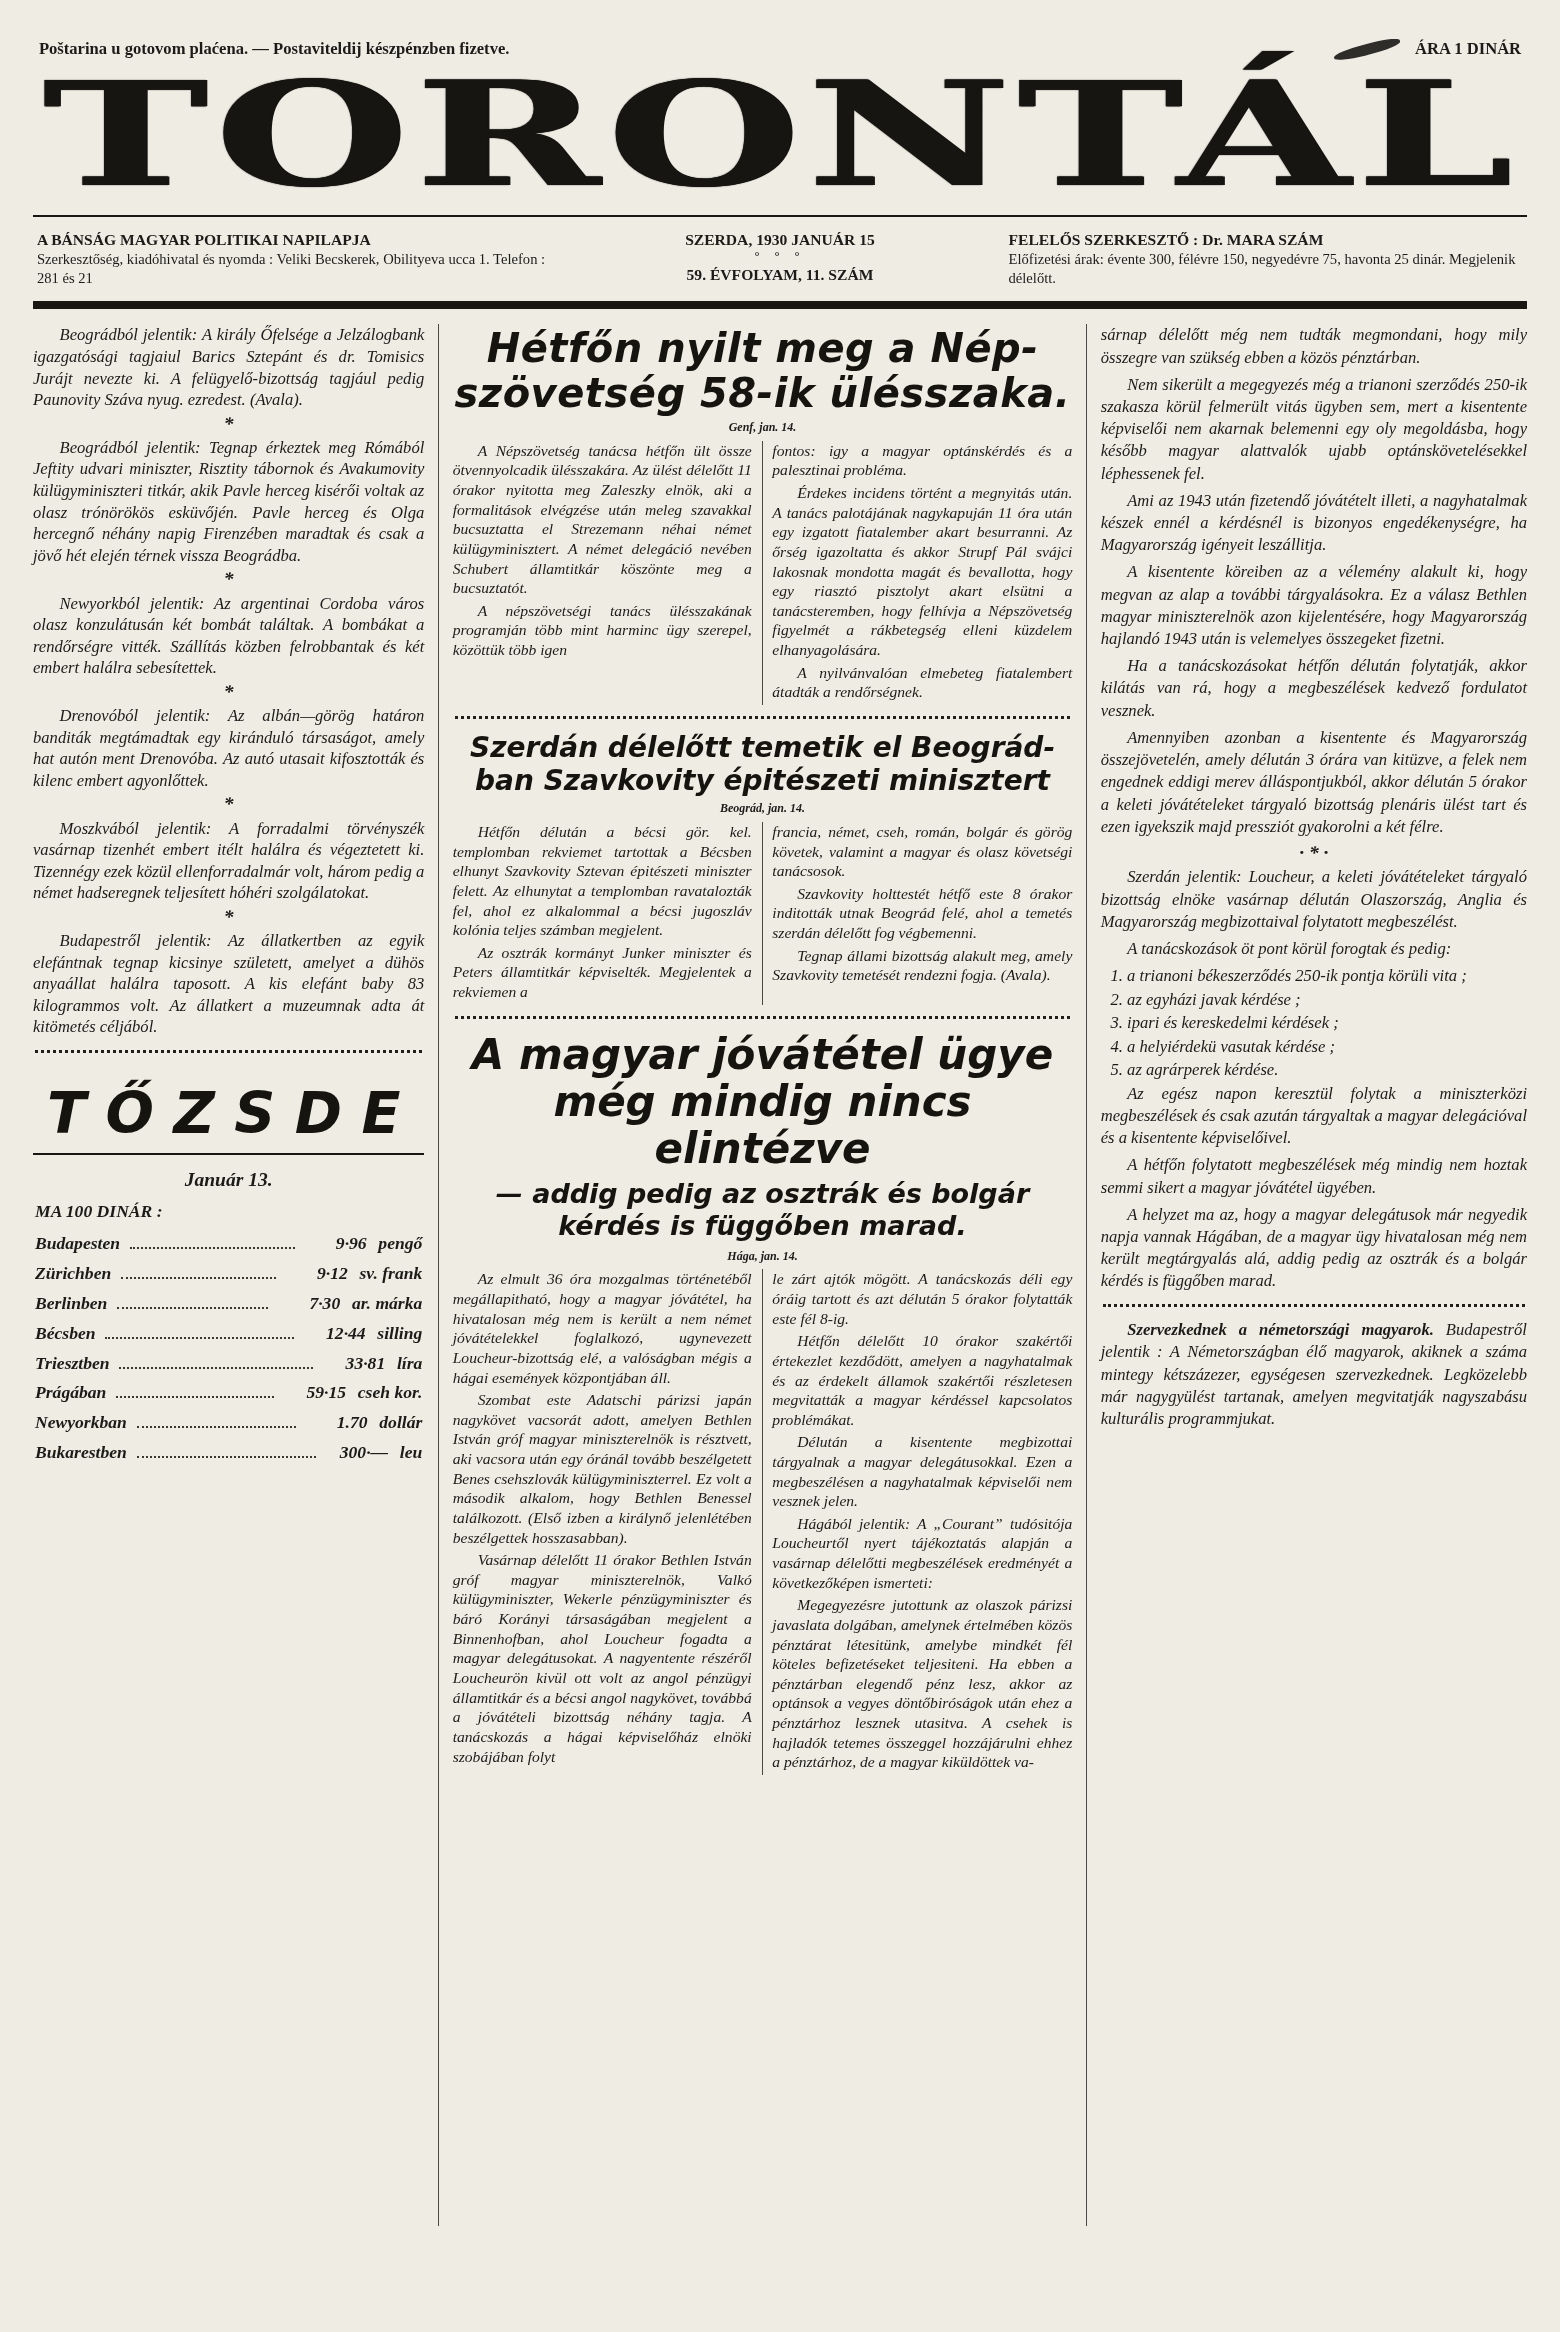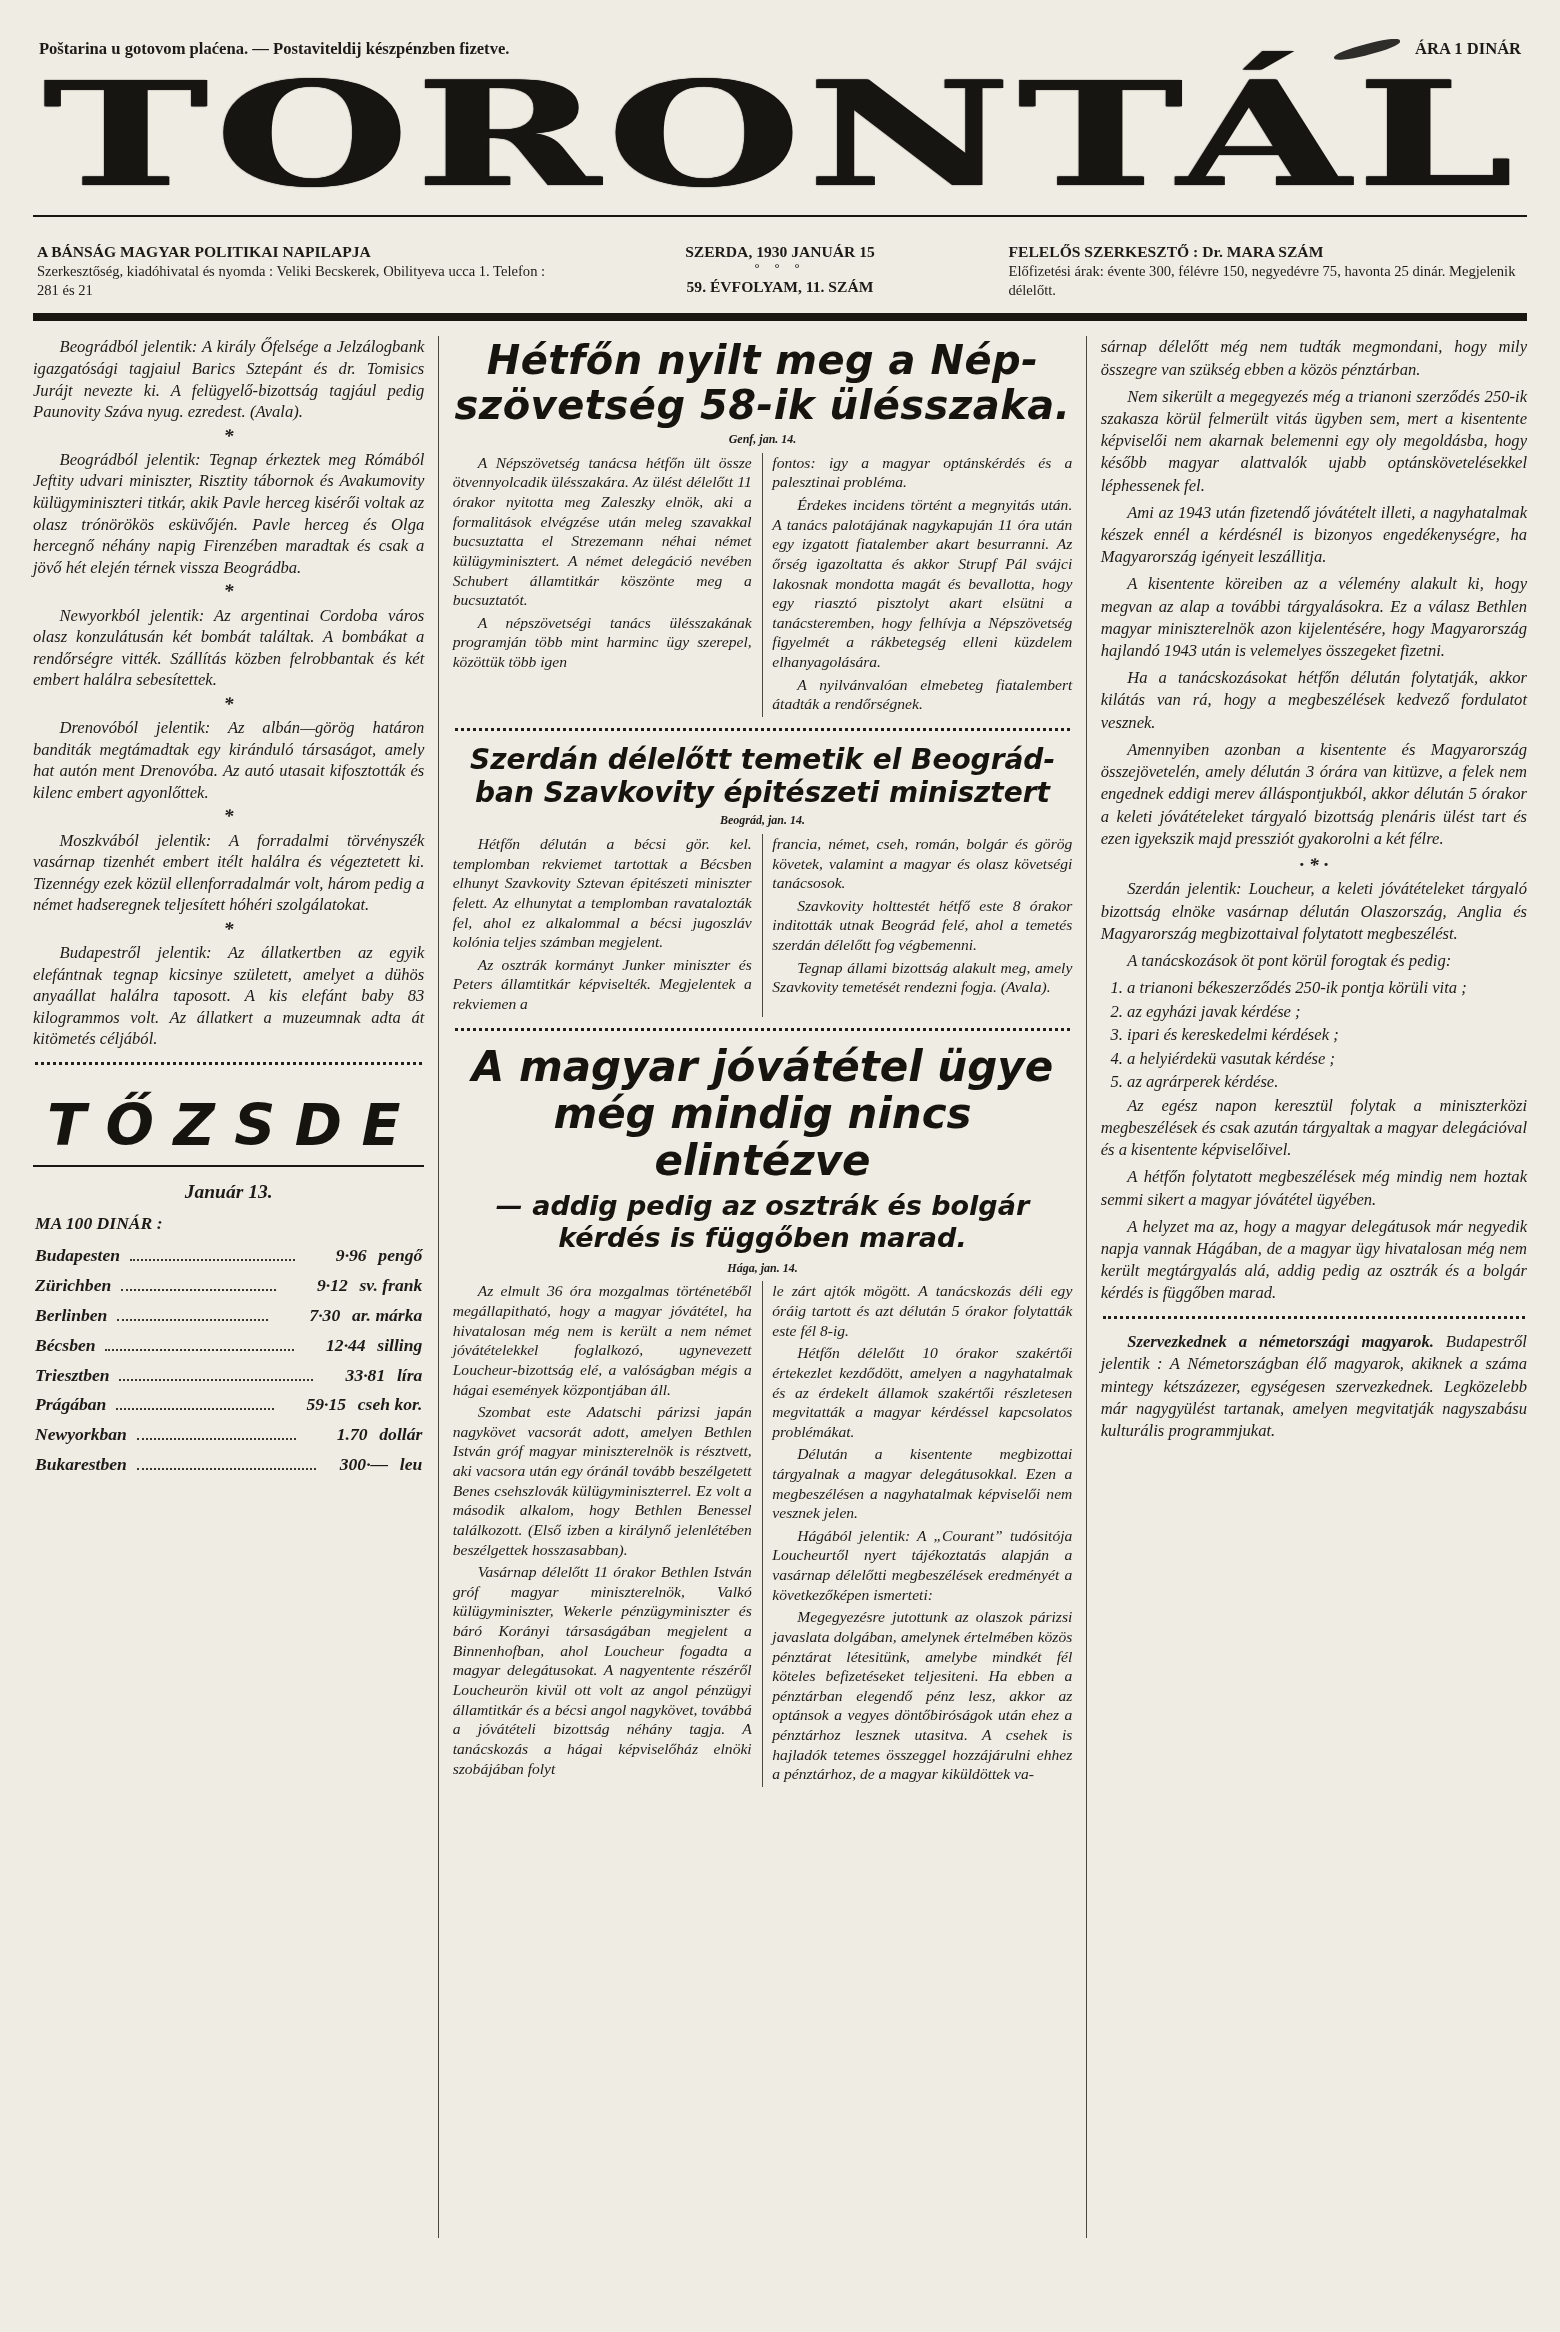--- a/index.html
+++ b/index.html
@@ -40,21 +40,21 @@
     transform-origin:center;
     color:#161511;
     text-shadow:0 0 1px #161511,1px 0 0 #161511;
   }
 
   
   .infobar{
     display:grid;grid-template-columns:1.1fr .9fr 1.1fr;gap:18px;
     padding:11.7px 3.9px 11.7px 3.9px;
     border-bottom:8.8px solid #181712;
-    font-size:14.6px;line-height:1.35;margin-top:12px;
+    font-size:14.6px;line-height:1.35;
   }
   .info-strong{font-weight:bold;font-size:15.6px}
   .info-left{text-align:left}
   .info-center{text-align:center}
   .info-right{text-align:left}
   .ornament{font-size:12.7px;letter-spacing:5.9px;line-height:1.1;font-weight:bold}
 
   
   .body-grid{
     display:grid;

